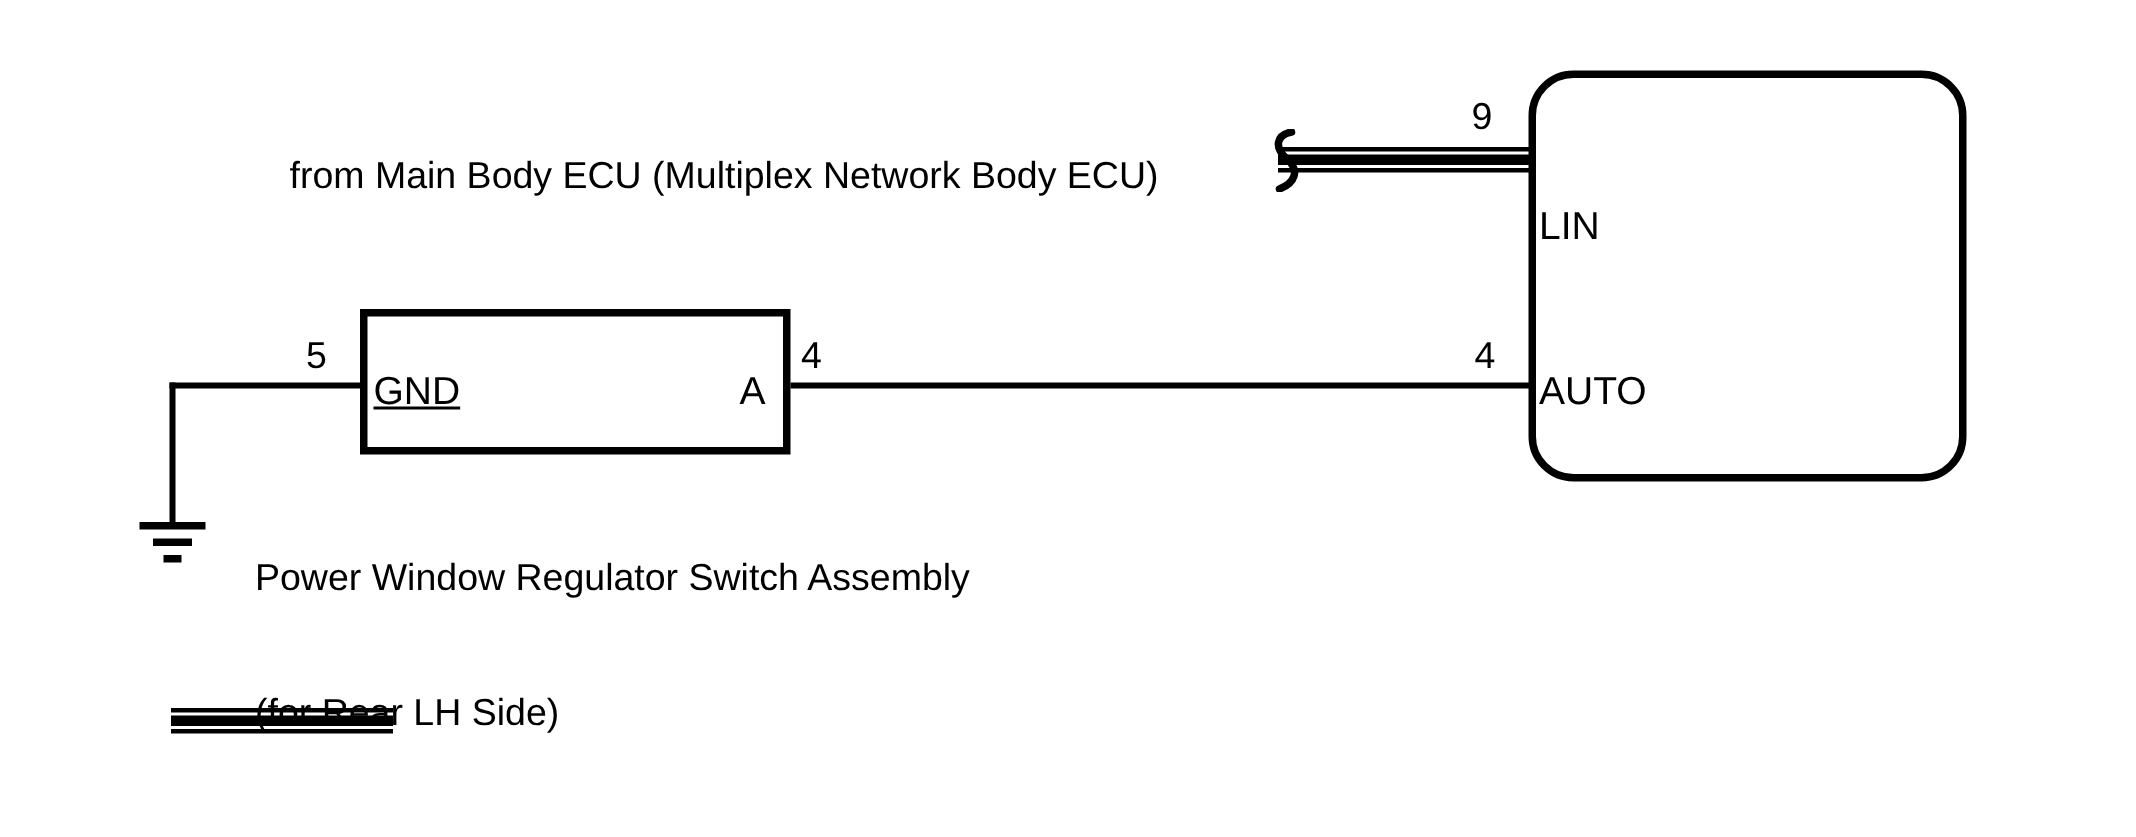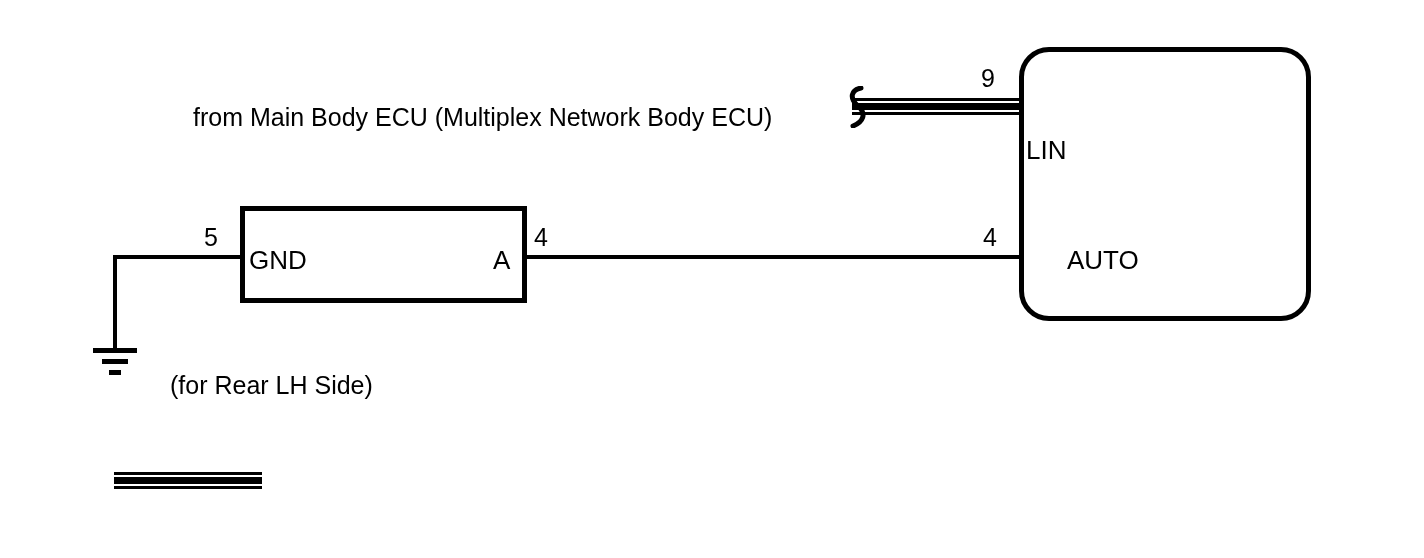--- a/index.html
+++ b/index.html
@@ -94,25 +94,25 @@
     <span class="bar mid"></span>
     <span class="bar bot"></span>
   </div>
 
   <div class="txt t-pin" style="left:981px; top:66px;">9</div>
 
   <div class="motor-box"></div>
 
   <div class="txt t-port" style="left:1026px; top:98px;margin-top:39px;">LIN</div>
 
-  <div class="txt t-port" style="left:1067px; top:247px;">AUTO</div>
+  <div class="txt t-port" style="left:1026px; top:247px;">AUTO</div>
 
   <div class="switch-box"></div>
 
-  <div class="txt t-port" style="left:249px; top:247px;">GND</div>
+  <div class="txt t-port" style="left:249px; top:247px;text-decoration:underline;">GND</div>
 
   <div class="txt t-port" style="left:493px; top:247px;">A</div>
 
   <div class="wire" style="left:527px; top:255px; width:493px; height:4px;"></div>
 
   <div class="wire" style="left:113px; top:255px; width:128px; height:4px;"></div>
   <div class="wire" style="left:113px; top:255px; width:4px; height:95px;"></div>
 
   <div class="txt t-pin" style="left:204px; top:225px;">5</div>
 
@@ -120,20 +120,21 @@
 
   <div class="txt t-pin" style="left:983px; top:225px;">4</div>
 
   <div class="gnd" style="left:93px; top:348px;">
     <span class="gbar g1"></span>
     <span class="gbar g2"></span>
     <span class="gbar g3"></span>
   </div>
 
   <div class="txt t-block" style="left:170px; top:310px;">
+    <div>Power Window Regulator Switch Assembly</div>
     <div>(for Rear LH Side)</div>
   </div>
 
   <div class="txt t-block" style="left:880px; top:335px;">
     
   </div>
 
   <div class="lin-line" style="left:114px; top:472px; width:148px; height:17px;">
     <span class="bar top"></span>
     <span class="bar mid"></span>

